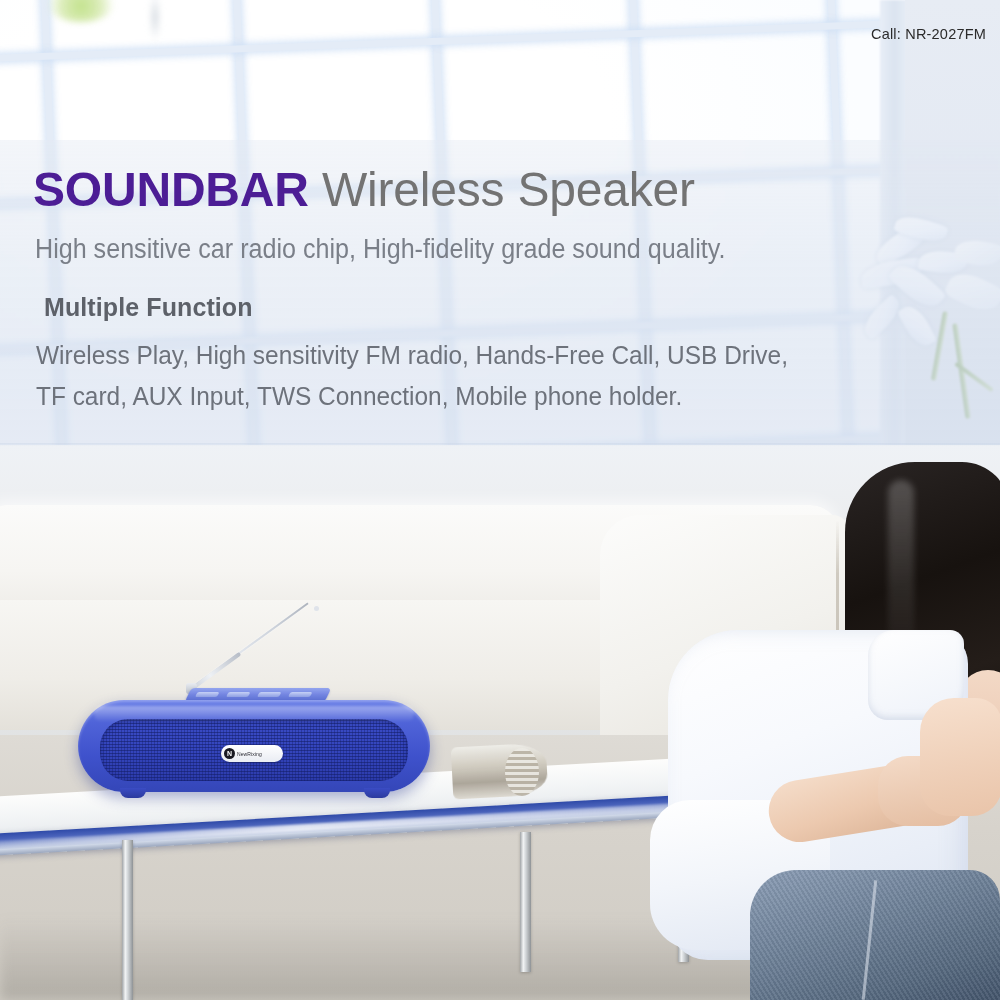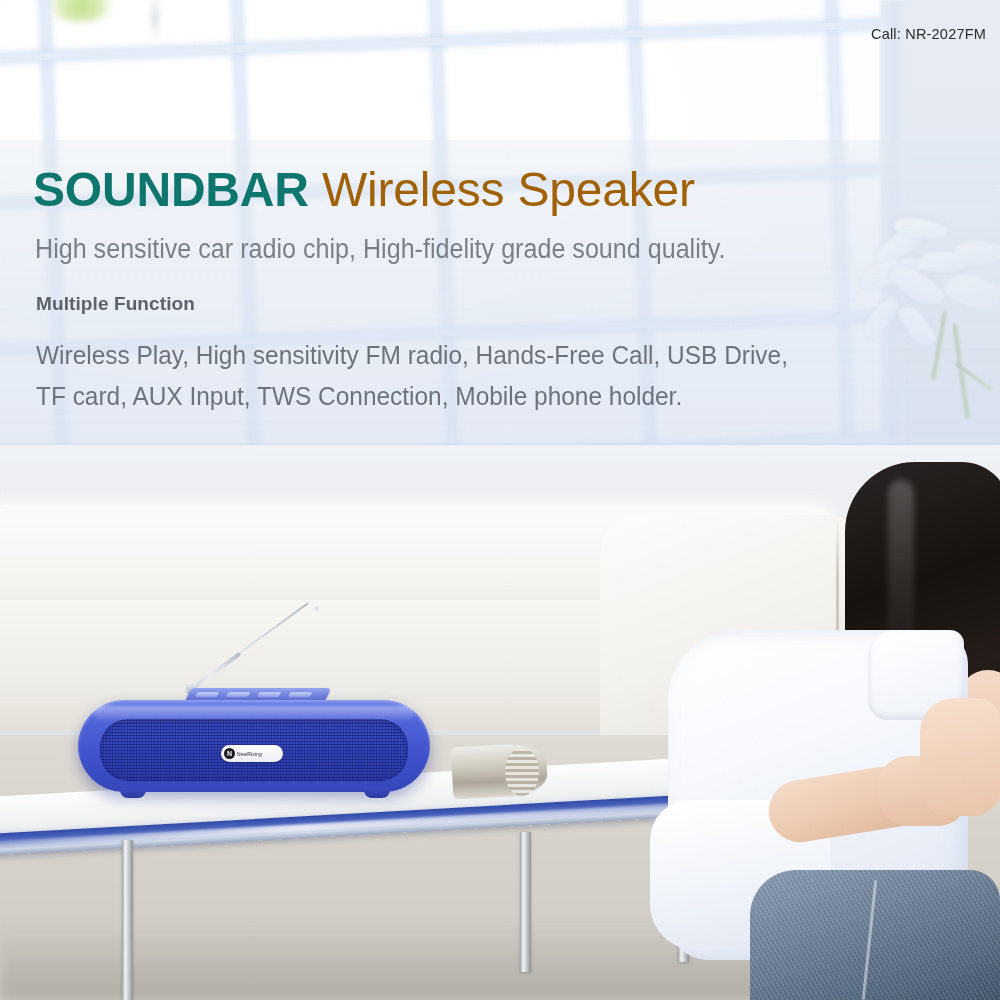--- a/index.html
+++ b/index.html
@@ -306,33 +306,33 @@
     position:absolute;right:14px;top:26px;
     font-size:14.5px;color:#2b2b2b;letter-spacing:.2px;
     font-family:"Liberation Sans",sans-serif;
   }
 
   #headline{
     position:absolute;left:33px;top:162px;
     font-size:48px;color:#6e6e6e;letter-spacing:-.2px;white-space:nowrap;
     font-family:"Liberation Sans",sans-serif;
   }
-  #headline .bold{font-weight:bold;color:#0f766e;}
-  #headline .light{font-weight:normal;color:#a16207;}
+  #headline .bold{font-weight:bold;color:#4c1d95;}
+  #headline .light{font-weight:normal;color:#737373;}
 
   #subtitle{
     position:absolute;left:35px;top:234px;
     font-size:27px;color:#7a7f88;white-space:nowrap;
     font-family:"Liberation Sans Narrow","Liberation Sans",sans-serif;
     transform:scaleX(.93);transform-origin:0 0;
   }
 
   #section-title{
-    position:absolute;left:36px;top:293px;
-    font-size:19px;font-weight:bold;color:#5d6169;letter-spacing:.1px;
+    position:absolute;left:44px;top:293px;
+    font-size:25px;font-weight:bold;color:#5d6169;letter-spacing:.1px;
     font-family:"Liberation Sans",sans-serif;
   }
 
   .feature-line{
     position:absolute;left:36px;
     font-size:26px;color:#6d727b;white-space:nowrap;
     font-family:"Liberation Sans Narrow","Liberation Sans",sans-serif;
     transform:scaleX(.94);transform-origin:0 0;
   }
   #feature-1{top:340px;}

